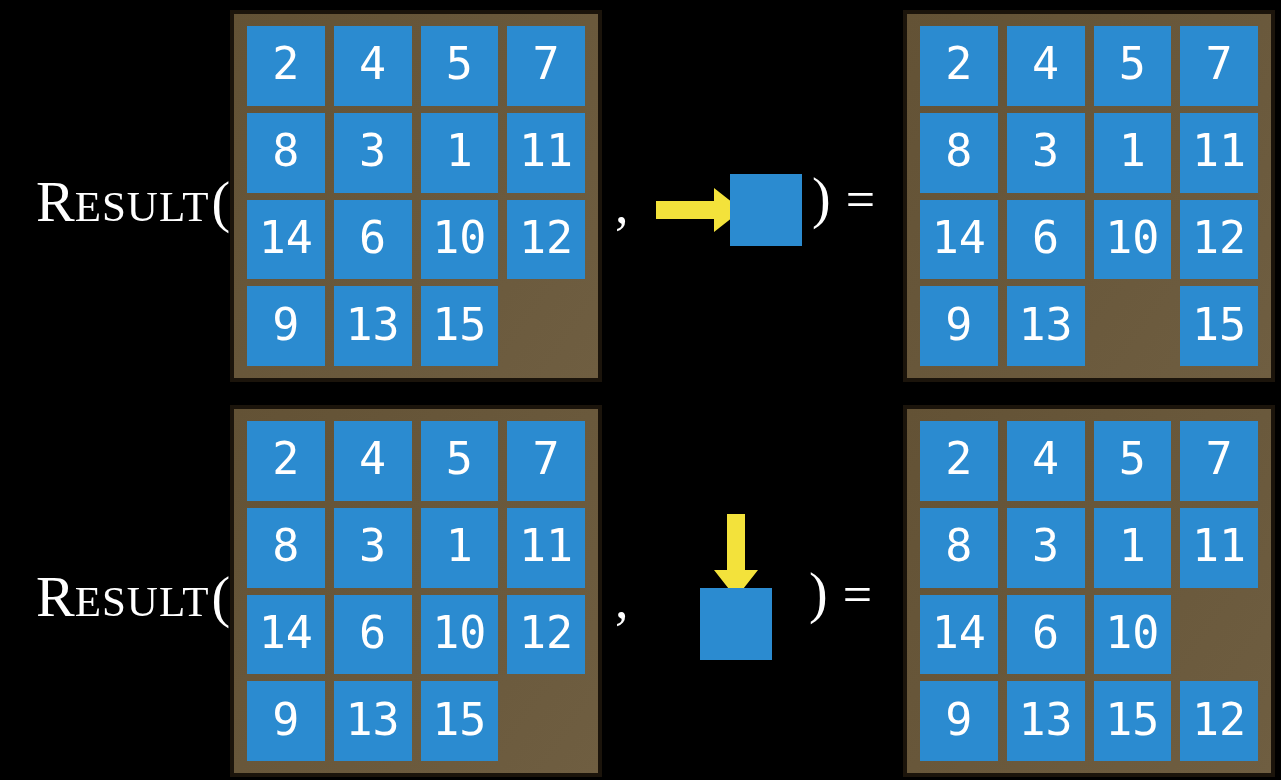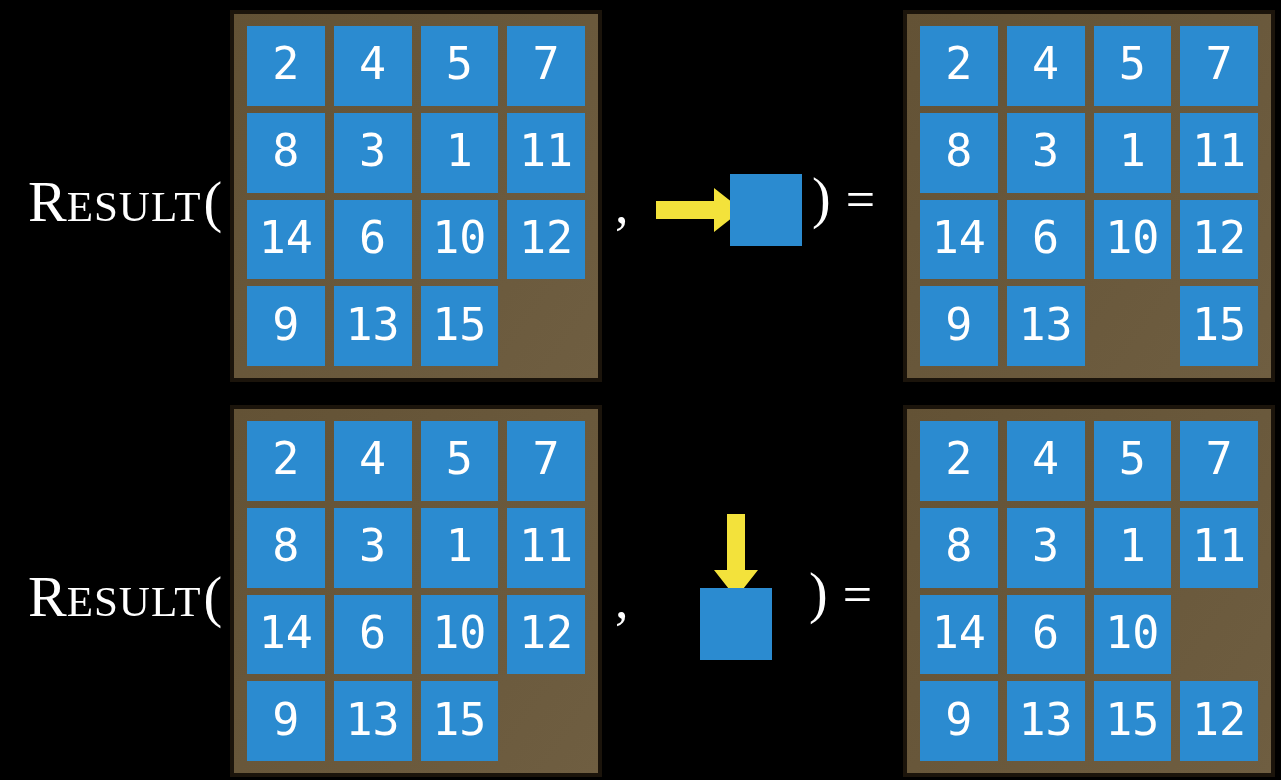--- a/index.html
+++ b/index.html
@@ -43,20 +43,21 @@
     padding-bottom:4px;
     box-sizing:border-box;
   }
   .tile.empty{background:transparent;padding:0;}
 
   
   .func-label{
     position:absolute;
     color:#fff;
     white-space:nowrap;
+    margin-left:8px;
   }
   .func-label .big-cap{font-size:58px;}
   .func-label .rest-caps{font-size:43px;letter-spacing:1px;}
   .func-label .open-paren{font-size:56px;margin-left:2px;}
   #label-1{left:28px;top:168px;}
   #label-2{left:28px;top:563px;}
 
   .comma{
     position:absolute;
     color:#fff;

